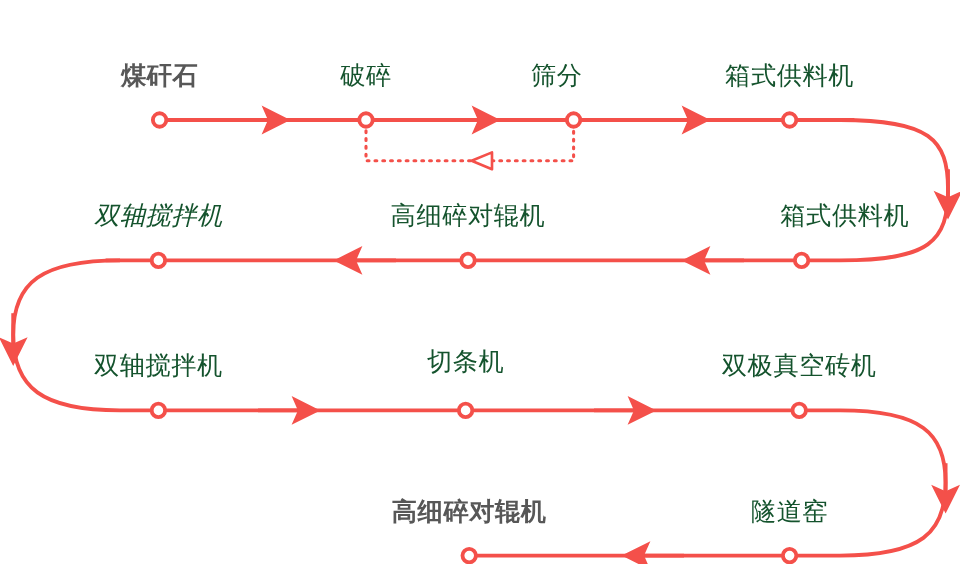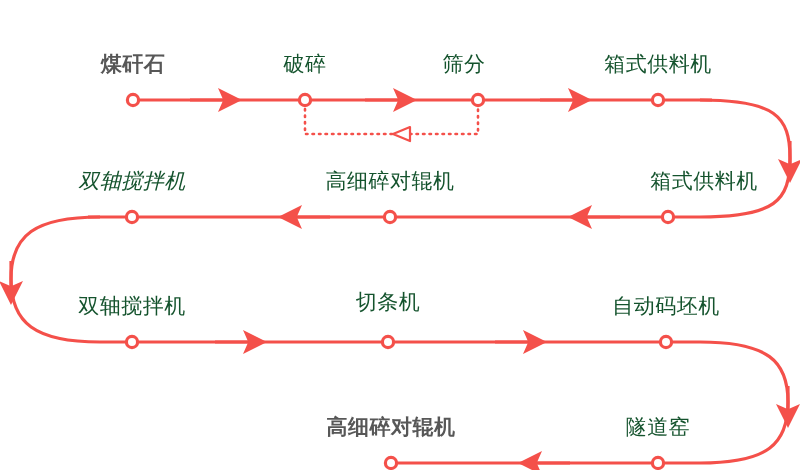--- a/index.html
+++ b/index.html
@@ -107,18 +107,18 @@
   <div id="node-labels">
       <div class="node-label bold" style="left: 133px; top: 22px;">煤矸石</div>
       <div class="node-label" style="left: 305px; top: 22px;">破碎</div>
       <div class="node-label" style="left: 464px; top: 22px;">筛分</div>
       <div class="node-label" style="left: 658px; top: 22px;">箱式供料机</div>
       <div class="node-label" style="left: 132px; top: 139px; font-style: italic;">双轴搅拌机</div>
       <div class="node-label" style="left: 390px; top: 139px;">高细碎对辊机</div>
       <div class="node-label" style="left: 704px; top: 139px;">箱式供料机</div>
       <div class="node-label" style="left: 132px; top: 264px;">双轴搅拌机</div>
       <div class="node-label" style="left: 388px; top: 260px;">切条机</div>
-      <div class="node-label" style="left: 666px; top: 264px;">自动码坯机</div>
+      <div class="node-label" style="left: 666px; top: 264px;">双极真空砖机</div>
       <div class="node-label bold" style="left: 391px; top: 385px;">高细碎对辊机</div>
       <div class="node-label" style="left: 658px; top: 385px;">隧道窑</div>
     </div>
 
 </div>
 
 </body></html>

